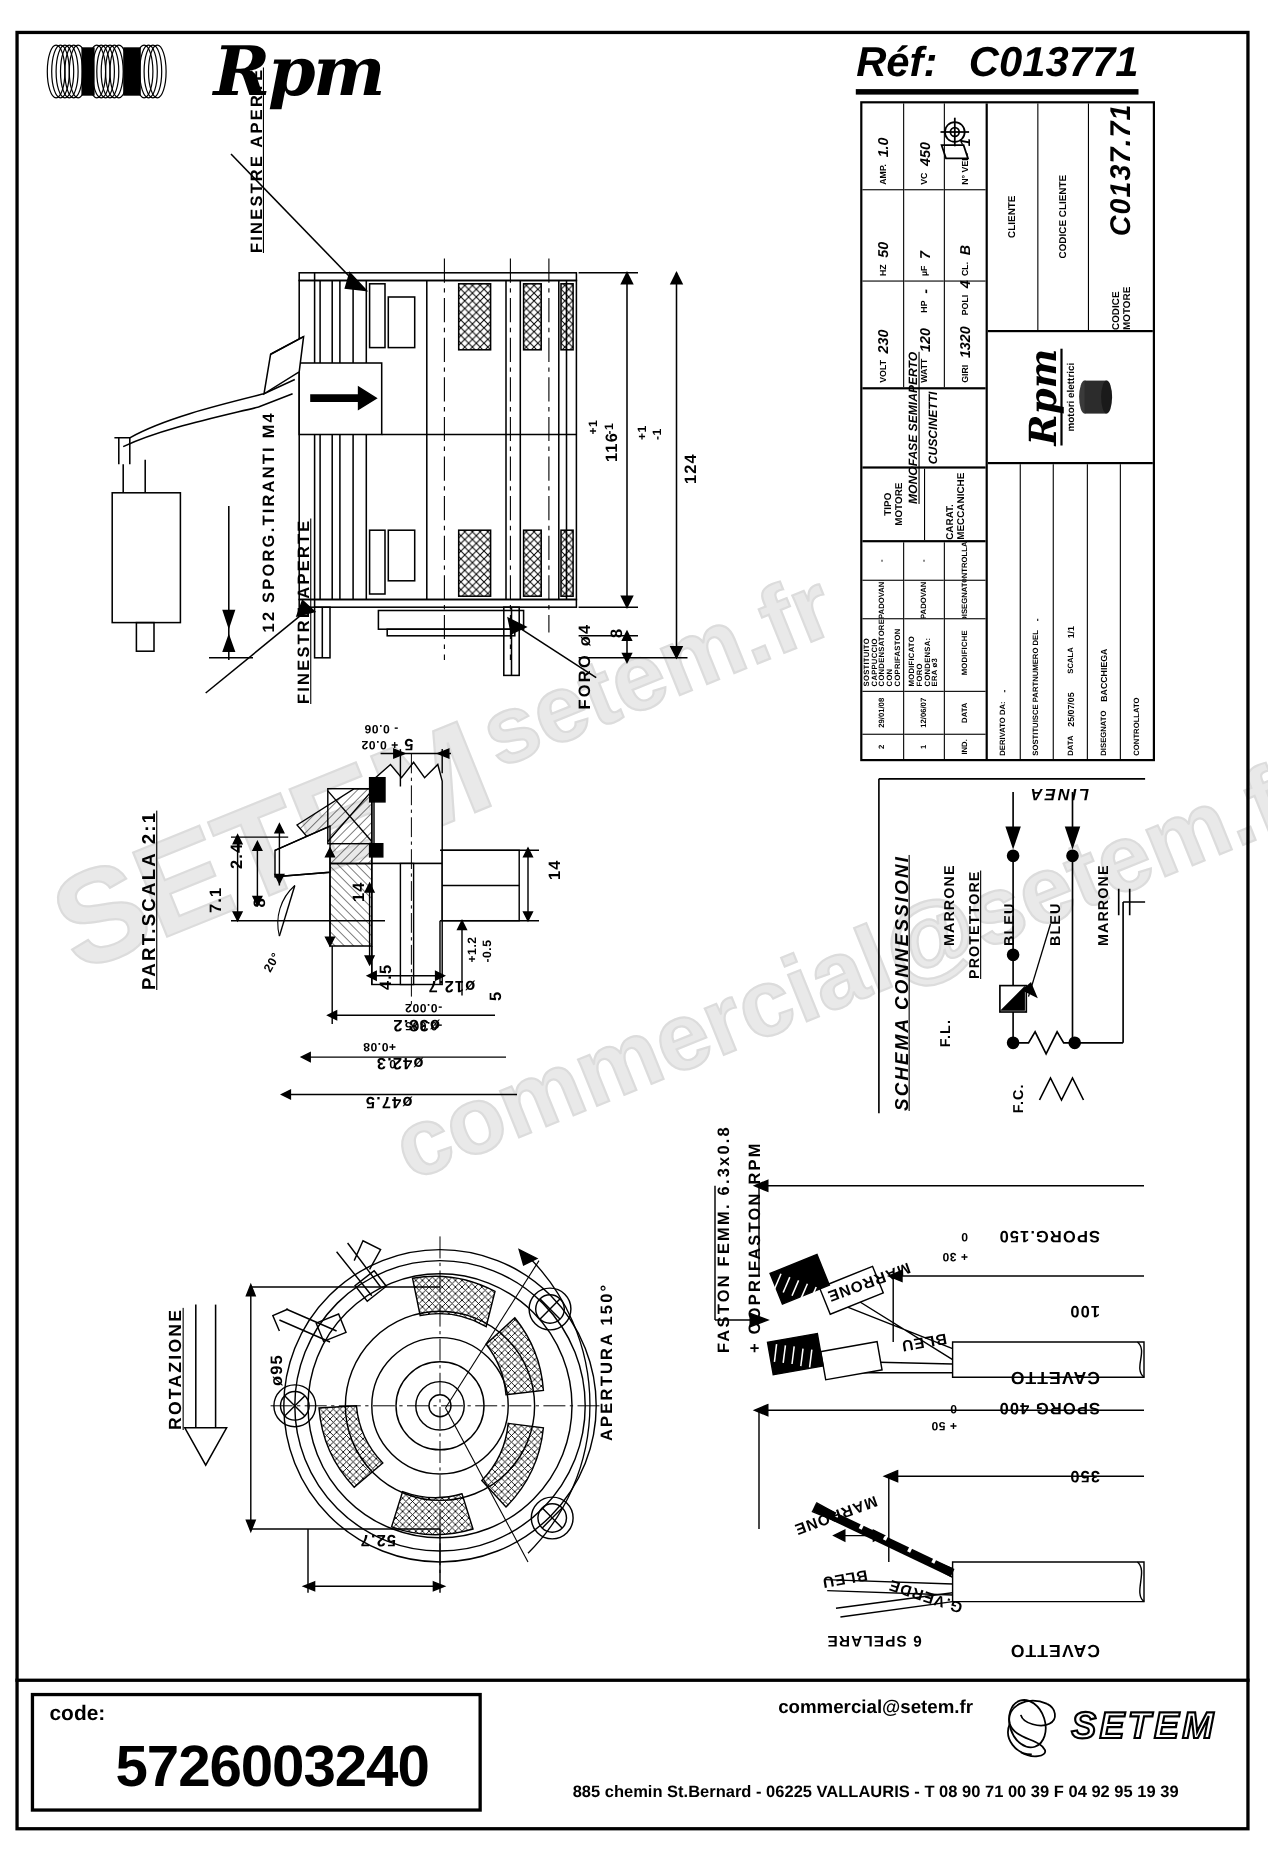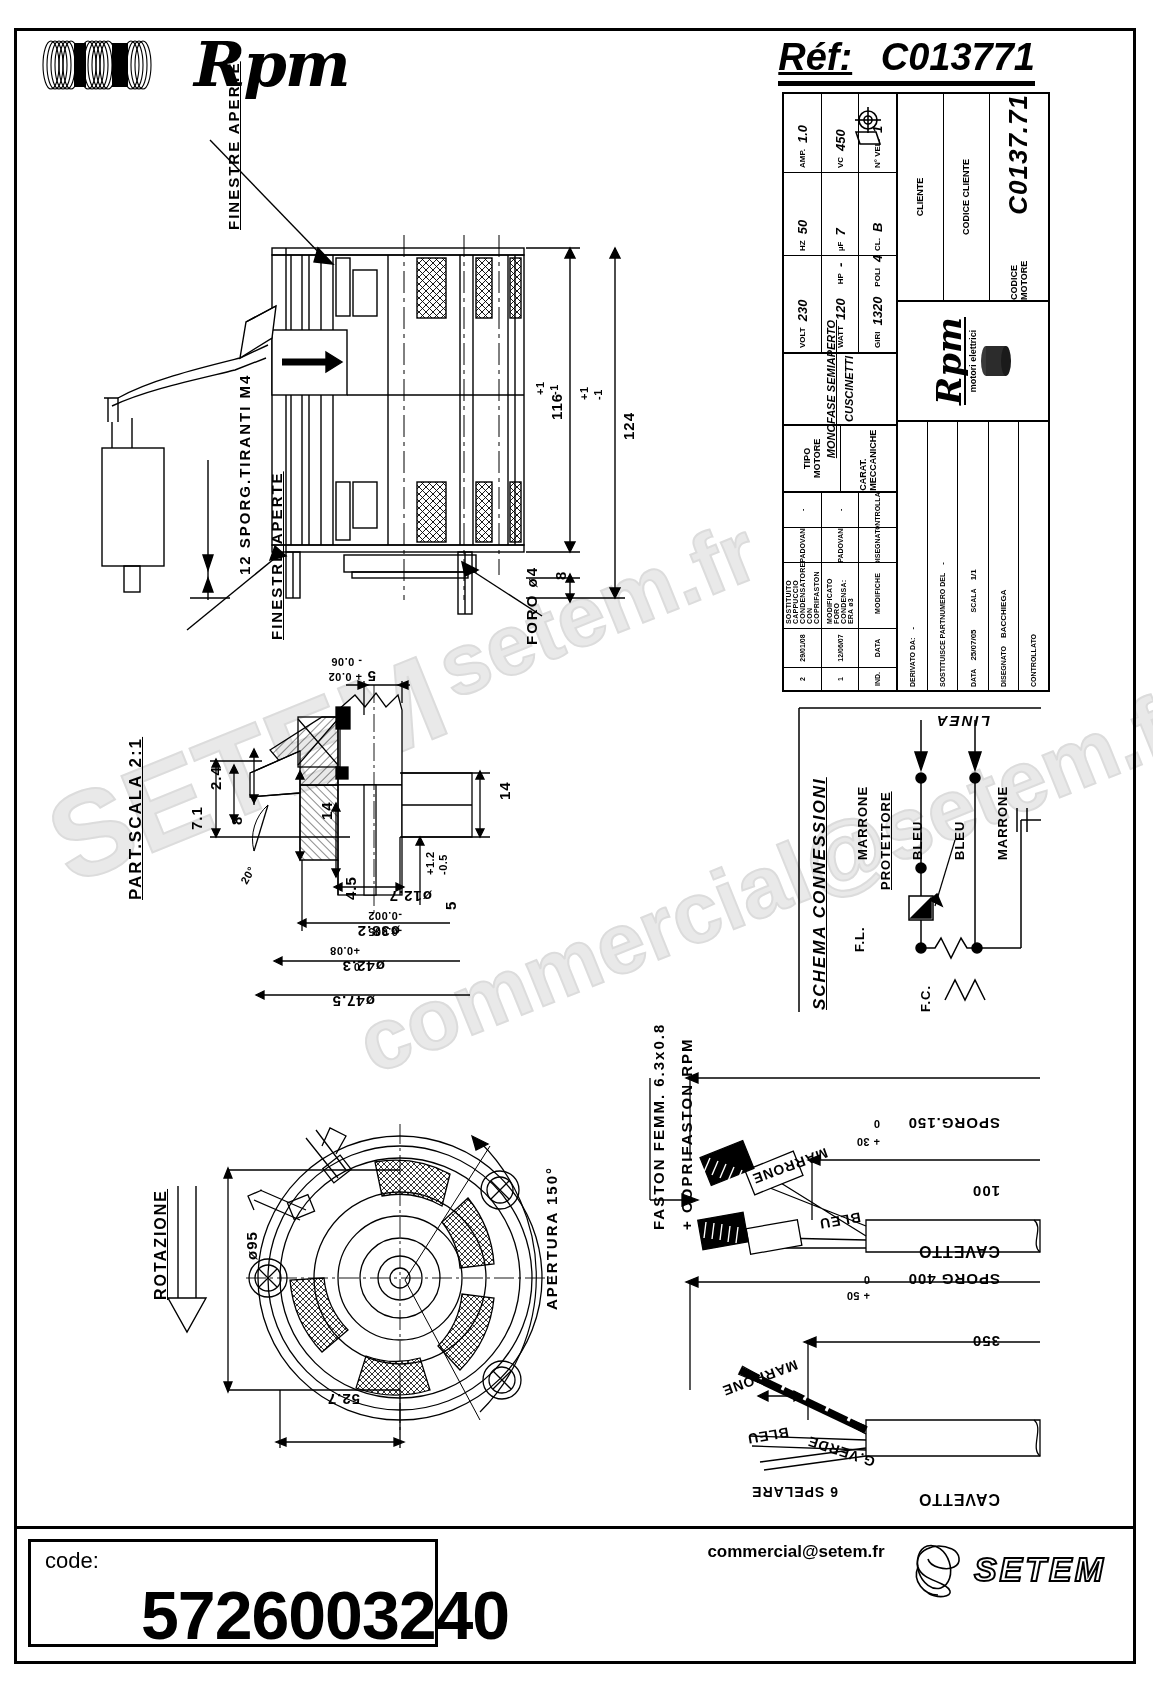--- a/index.html
+++ b/index.html
@@ -15,21 +15,21 @@
   
   .logo{position:absolute;left:36px;top:34px;display:flex;align-items:center;}
   .coil{display:flex;align-items:center;}
   .coil svg{display:block;}
   .logo-word{font-family:"DejaVu Serif", serif;font-style:italic;font-weight:bold;
              font-size:62px;letter-spacing:-2px;margin-left:8px;line-height:1;}
 
   .ref{position:absolute;right:118px;top:36px;font-family:"Liberation Sans",sans-serif;
        font-style:italic;font-weight:bold;font-size:38px;border-bottom:5px solid #000;
        padding-bottom:2px;white-space:nowrap;}
-  .ref .reflabel{margin-right:18px;text-decoration:underline;}
+  .ref .reflabel{margin-right:18px;}
 
   
   .tb-wrap{position:absolute;left:782px;top:92px;width:268px;height:600px;}
   .tb-rot{position:absolute;transform-origin:0 0;transform:rotate(-90deg);
           left:0;top:600px;width:600px;height:268px;}
   .tb{width:600px;height:268px;border:2.5px solid #000;box-sizing:border-box;
       display:flex;flex-direction:column;background:#fff;}
   .tb-top{display:flex;flex:0 0 112px;border-bottom:2.5px solid #000;}
   .tb-bot{display:flex;flex:1 1 auto;}
 
@@ -98,23 +98,23 @@
       -webkit-text-stroke:2px #dcdcdc;}
   .wm1{left:40px;top:700px;font-size:120px;transform:rotate(-22deg);}
   .wm2{left:430px;top:560px;font-size:86px;transform:rotate(-22deg);}
   .wm3{left:330px;top:830px;font-size:86px;transform:rotate(-22deg);}
 
   
   .footer{position:absolute;left:14px;bottom:28px;width:1122px;height:128px;
           border-top:3px solid #000;box-sizing:border-box;}
   .codebox{position:absolute;left:14px;top:10px;width:410px;height:108px;
            border:3px solid #000;box-sizing:border-box;}
-  .codelab{position:absolute;left:14px;top:6px;font-size:22px;font-weight:normal;}
-  .codenum{position:absolute;left:74px;top:34px;font-size:68px;font-weight:bold;
-           letter-spacing:-1px;margin-left:36px;}
+  .codelab{position:absolute;left:14px;top:6px;font-size:19px;font-weight:bold;}
+  .codenum{position:absolute;left:74px;top:34px;font-size:53px;font-weight:bold;
+           letter-spacing:-1px;}
   .contact{position:absolute;left:452px;top:12px;width:660px;text-align:center;}
   .contact .l1,.contact .l2{font-size:17px;font-weight:bold;line-height:1.25;}
   .addr{position:absolute;left:452px;top:92px;width:660px;text-align:center;
         font-size:15px;font-weight:bold;}
   .setemlogo{position:absolute;right:30px;top:8px;display:flex;align-items:center;}
   .setem-word{font-family:"Liberation Sans",sans-serif;font-style:italic;font-weight:bold;
               font-size:34px;letter-spacing:3px;color:#fff;-webkit-text-stroke:2px #000;}
 </style>
 </head>
 <body>
@@ -777,20 +777,21 @@
   <div class="rl dim" style="left:872px;top:1470px;transform:rotate(198deg);font-size:14px">G.VERDE</div>
 
   <div class="footer">
     <div class="codebox">
       <div class="codelab">code:</div>
       <div class="codenum">5726003240</div>
     </div>
     <div class="contact">
       <div class="l2">commercial@setem.fr</div>
     </div>
+    <div class="addr">885 chemin St.Bernard  -   06225 VALLAURIS  -  T 08 90 71 00 39   F 04 92 95 19 39</div>
     <div class="setemlogo">
       <svg width="70" height="64" viewBox="0 0 70 64">
         <g class="ln" stroke-width="1.6">
           <path d="M48 12 C 30 4, 10 14, 14 30 C 18 44, 42 44, 46 54 C 48 60, 34 62, 24 56"></path>
           <path d="M48 12 C 56 16, 58 26, 50 30 C 42 34, 26 30, 24 22"></path>
           <path d="M14 30 C 8 44, 20 58, 34 58"></path>
           <ellipse cx="30" cy="30" rx="16" ry="22" transform="rotate(-18 30 30)"></ellipse>
         </g>
       </svg>
       <span class="setem-word">SETEM</span>

